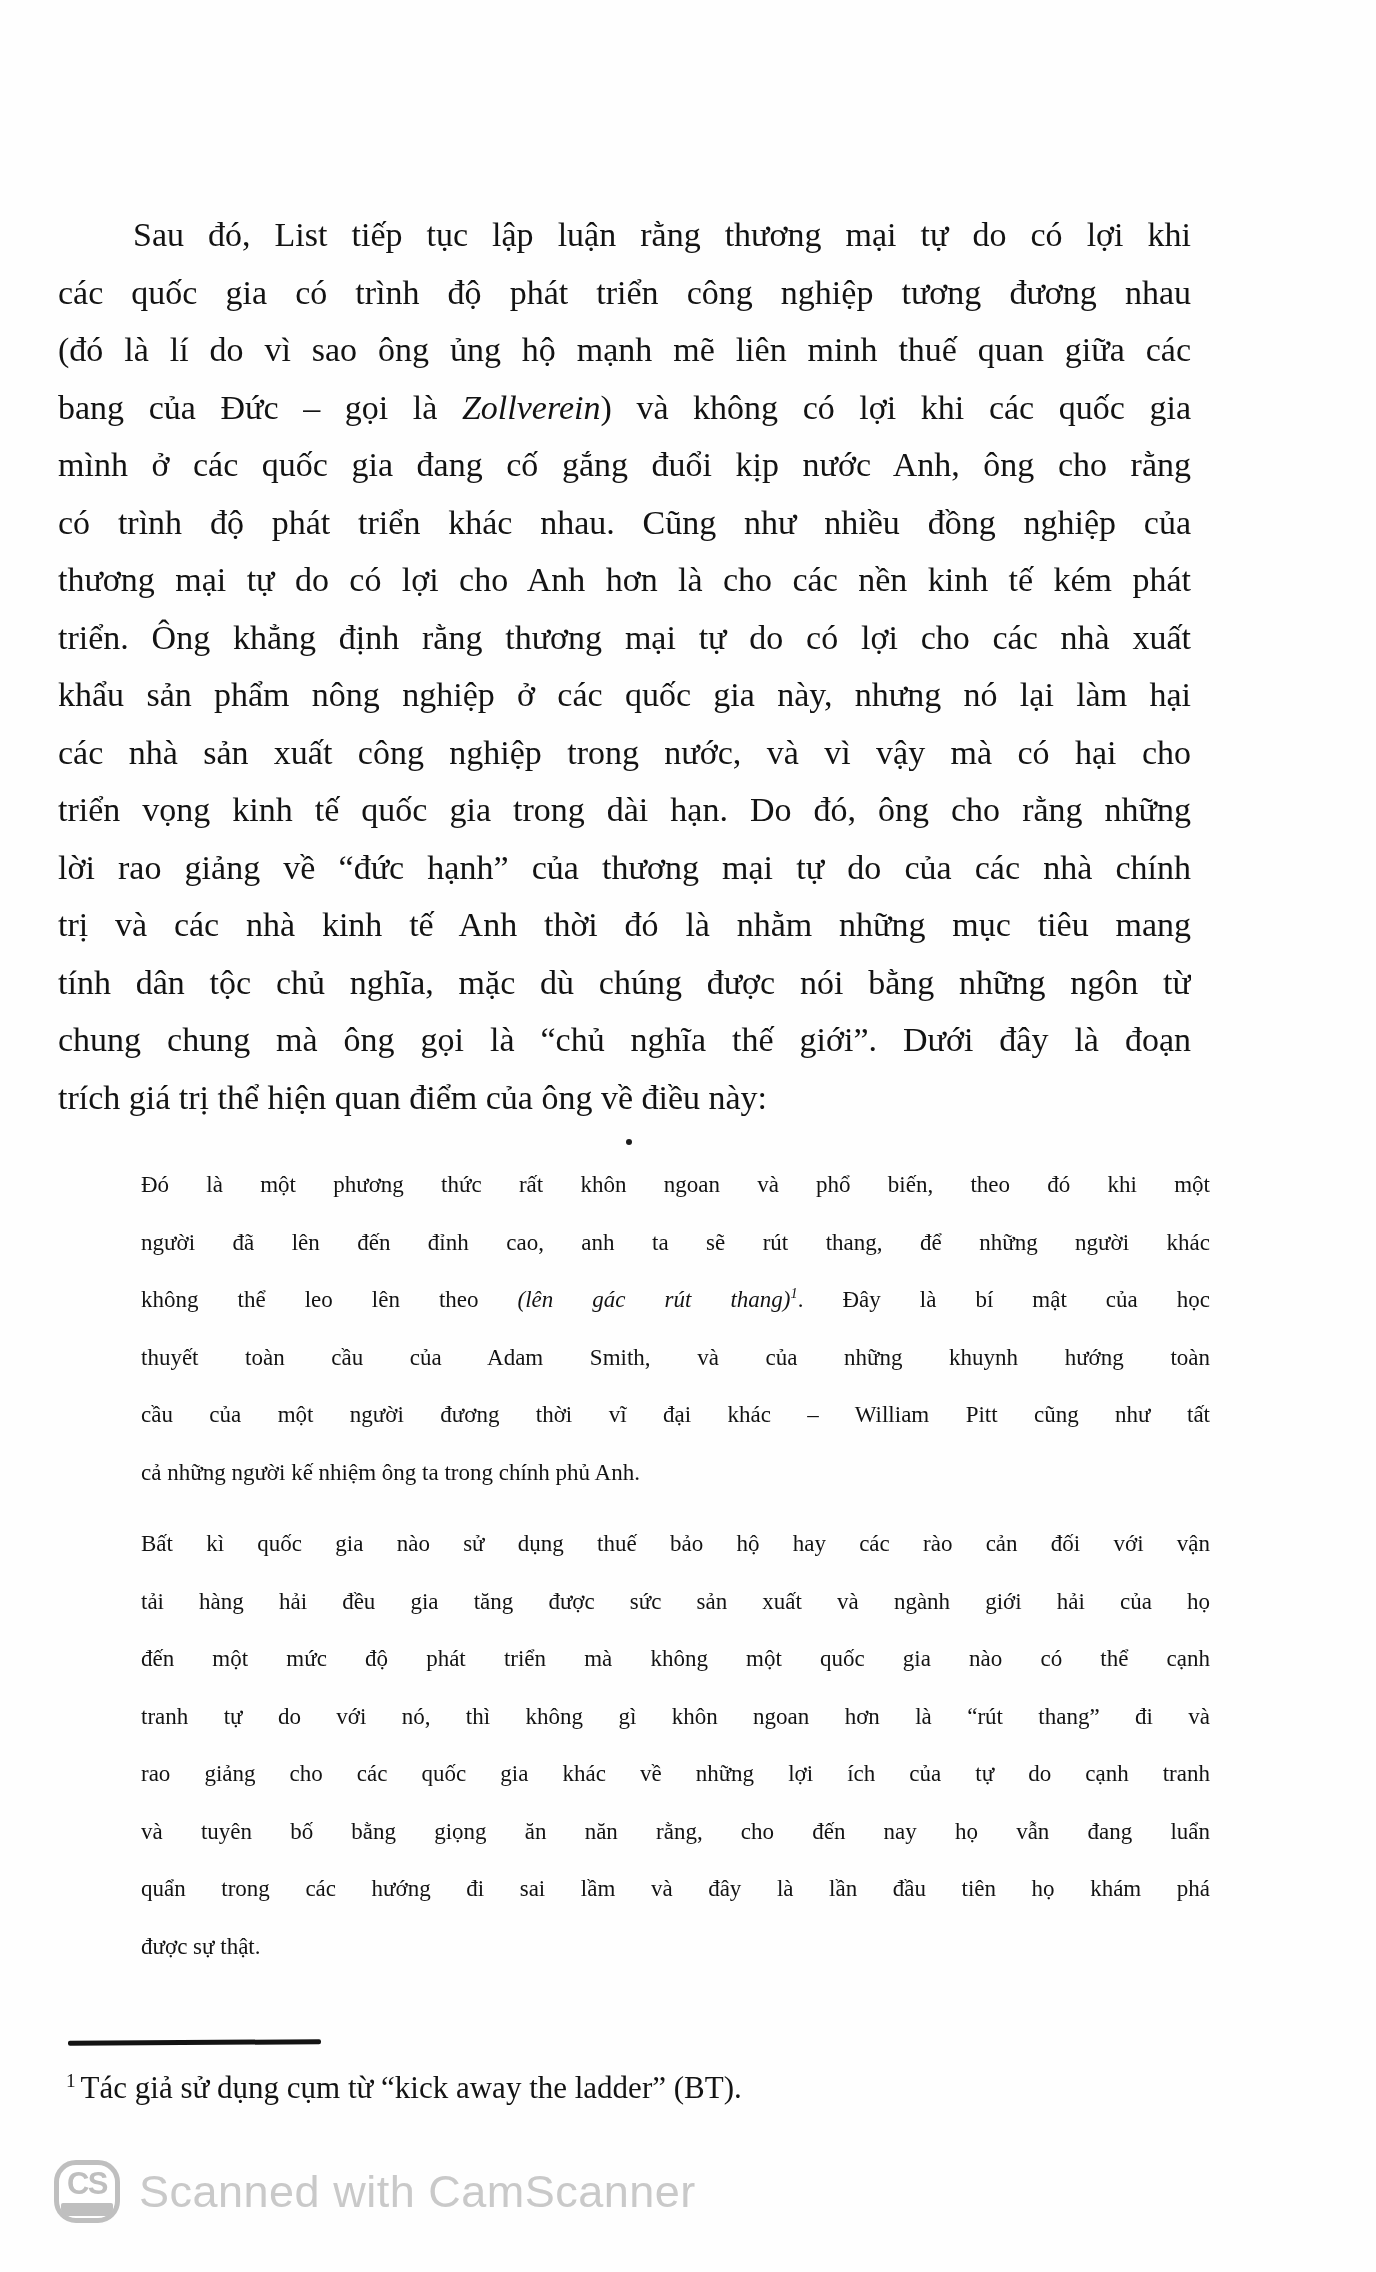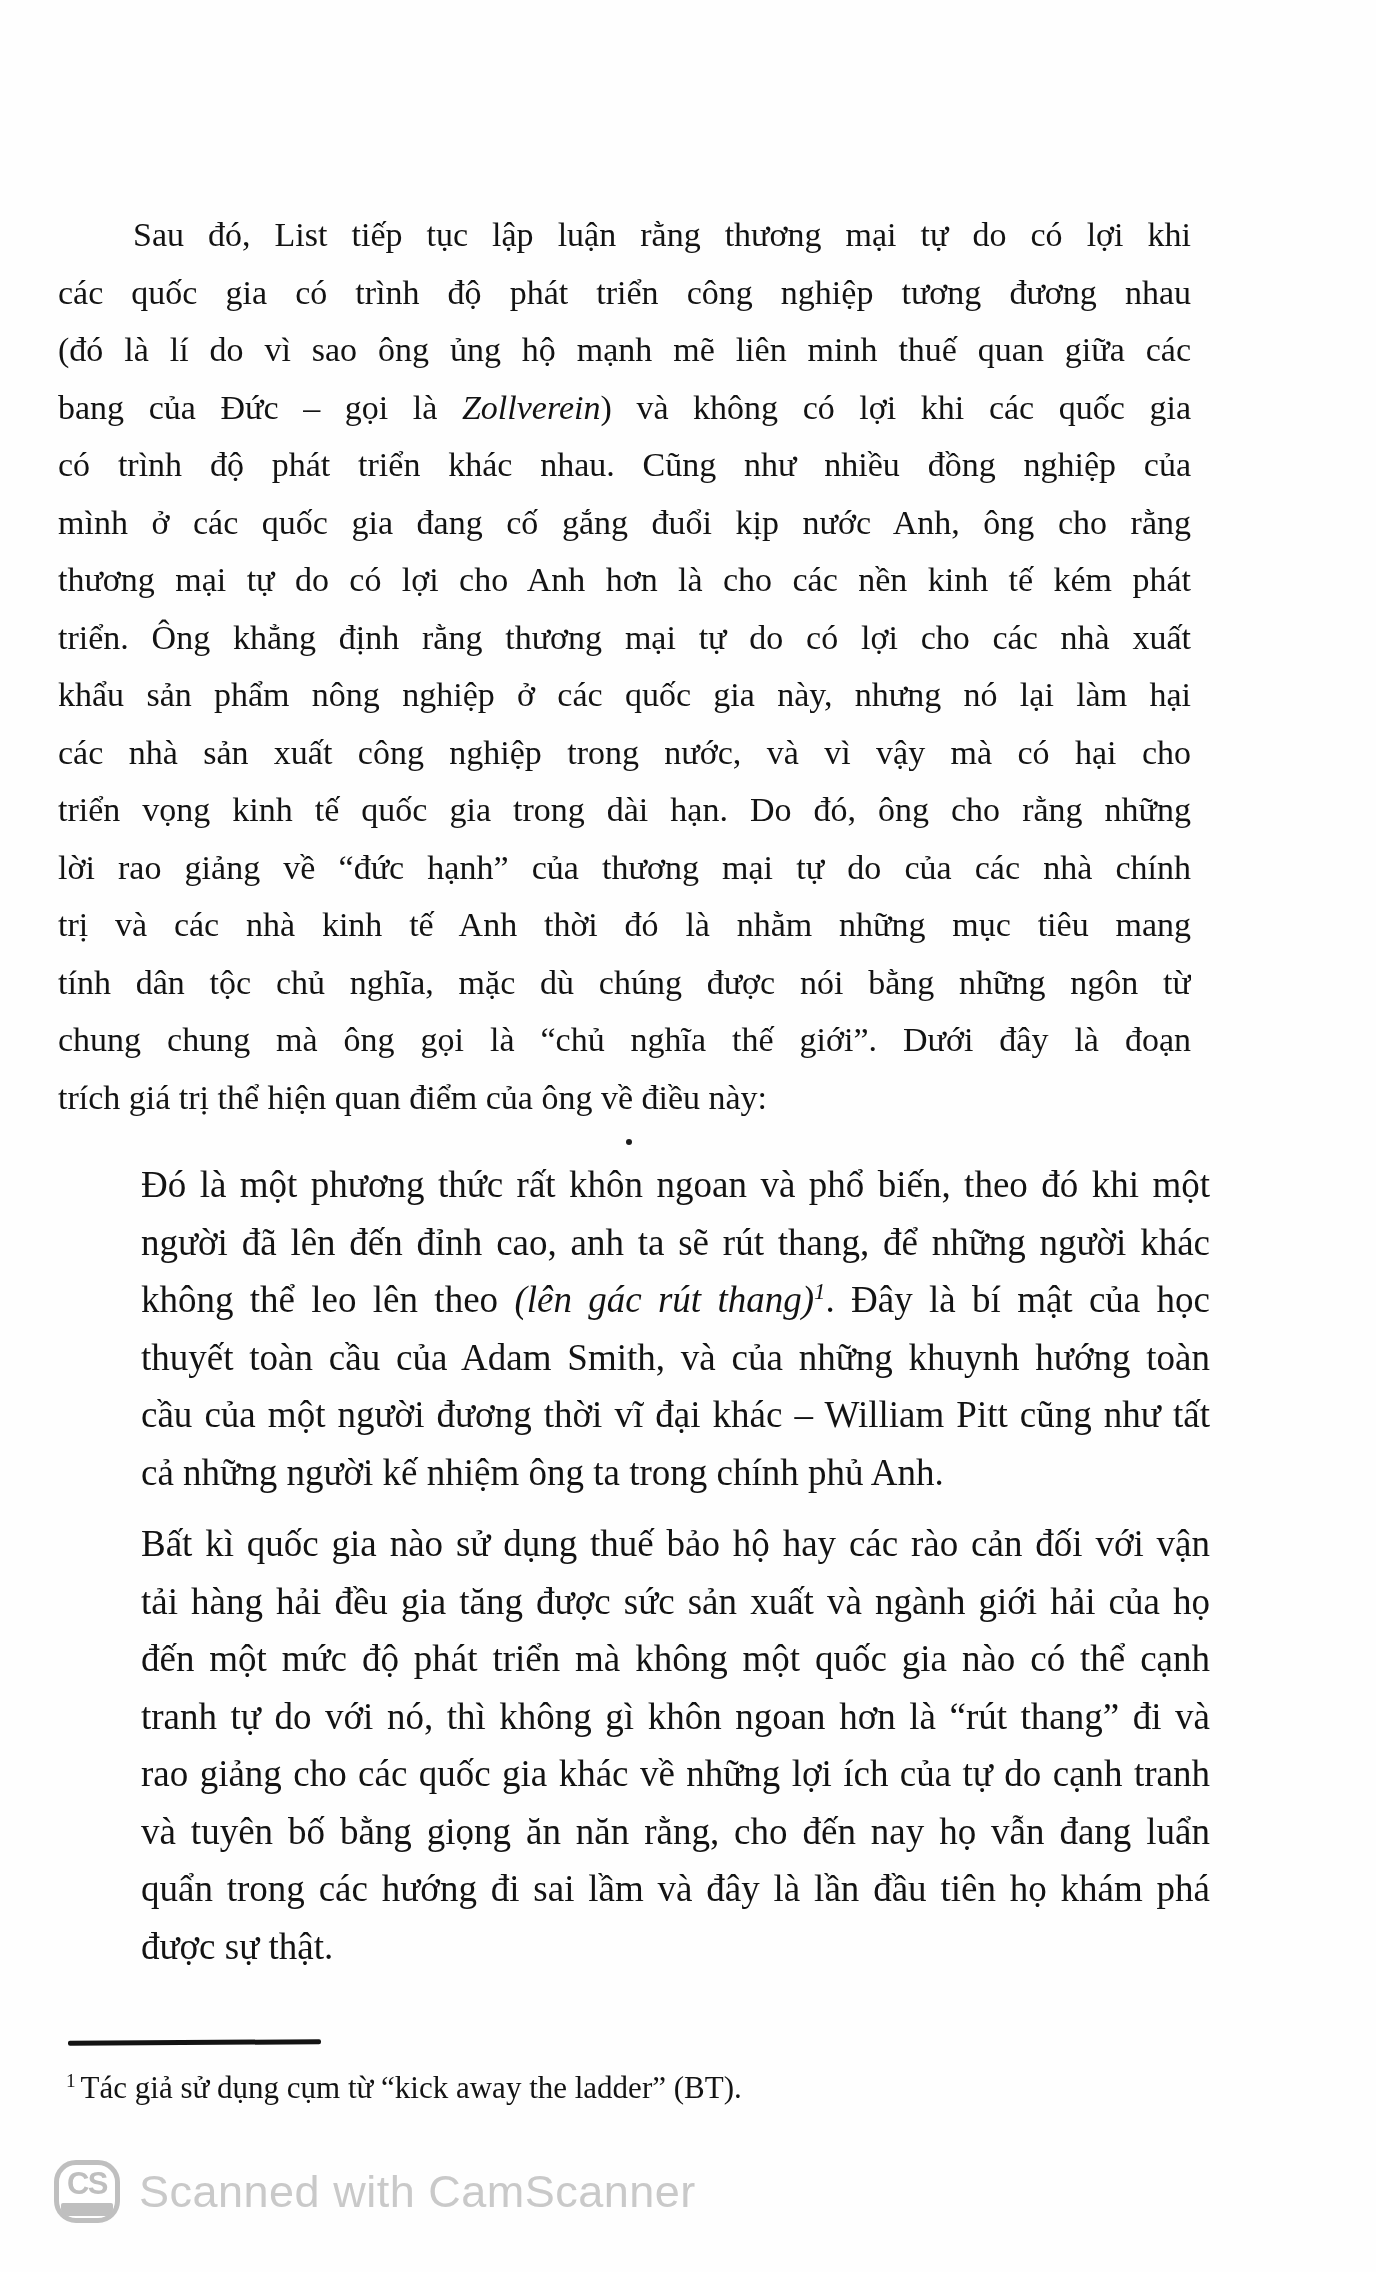--- a/index.html
+++ b/index.html
@@ -34,21 +34,21 @@
     height: 57.5px;
     overflow: hidden;
     text-align: justify;
     text-align-last: justify;
   }
   .line.last { text-align-last: left; }
 
   .body-par { top: 206px; left: 58px; width: 1133px; font-size: 34px; }
   .body-par .line:first-child { text-indent: 75px; }
 
-  .quote-par { left: 141px; width: 1069px; font-size: 37px; }
+  .quote-par { left: 141px; width: 1069px; font-size: 23px; }
   .q1 { top: 1156px; }
   .q2 { top: 1515px; }
 
   em { font-style: italic; }
   sup { font-size: 0.62em; vertical-align: super; line-height: 0; }
 
   
   .noise-dot {
     position: absolute; left: 626px; top: 1139px;
     width: 6px; height: 6px; border-radius: 50%;
@@ -111,22 +111,22 @@
 <body>
 
 <div class="page">
 
 
   <section class="par body-par">
       <div class="line"><span>Sau đó, List tiếp tục lập luận rằng thương mại tự do có lợi khi</span></div>
       <div class="line"><span>các quốc gia có trình độ phát triển công nghiệp tương đương nhau</span></div>
       <div class="line"><span>(đó là lí do vì sao ông ủng hộ mạnh mẽ liên minh thuế quan giữa các</span></div>
       <div class="line"><span>bang của Đức – gọi là </span><em>Zollverein</em><span>) và không có lợi khi các quốc gia</span></div>
+      <div class="line"><span>mình ở các quốc gia đang cố gắng đuổi kịp nước Anh, ông cho rằng</span></div>
       <div class="line"><span>có trình độ phát triển khác nhau. Cũng như nhiều đồng nghiệp của</span></div>
-      <div class="line"><span>mình ở các quốc gia đang cố gắng đuổi kịp nước Anh, ông cho rằng</span></div>
       <div class="line"><span>thương mại tự do có lợi cho Anh hơn là cho các nền kinh tế kém phát</span></div>
       <div class="line"><span>triển. Ông khẳng định rằng thương mại tự do có lợi cho các nhà xuất</span></div>
       <div class="line"><span>khẩu sản phẩm nông nghiệp ở các quốc gia này, nhưng nó lại làm hại</span></div>
       <div class="line"><span>các nhà sản xuất công nghiệp trong nước, và vì vậy mà có hại cho</span></div>
       <div class="line"><span>triển vọng kinh tế quốc gia trong dài hạn. Do đó, ông cho rằng những</span></div>
       <div class="line"><span>lời rao giảng về “đức hạnh” của thương mại tự do của các nhà chính</span></div>
       <div class="line"><span>trị và các nhà kinh tế Anh thời đó là nhằm những mục tiêu mang</span></div>
       <div class="line"><span>tính dân tộc chủ nghĩa, mặc dù chúng được nói bằng những ngôn từ</span></div>
       <div class="line"><span>chung chung mà ông gọi là “chủ nghĩa thế giới”. Dưới đây là đoạn</span></div>
       <div class="line last"><span>trích giá trị thể hiện quan điểm của ông về điều này:</span></div>

